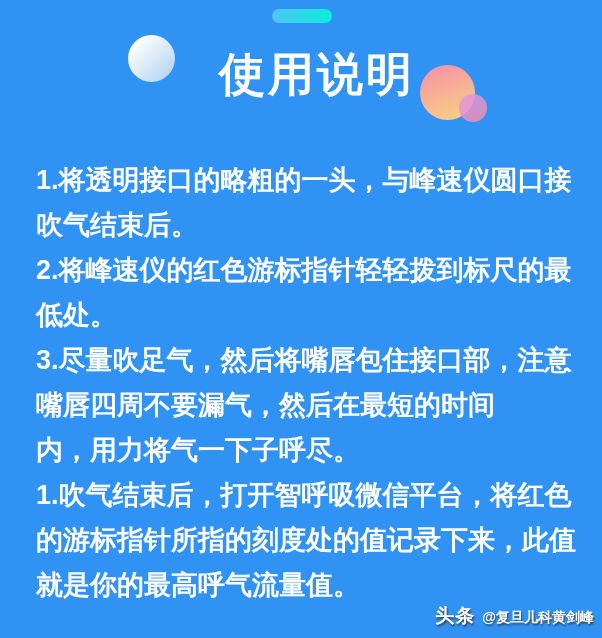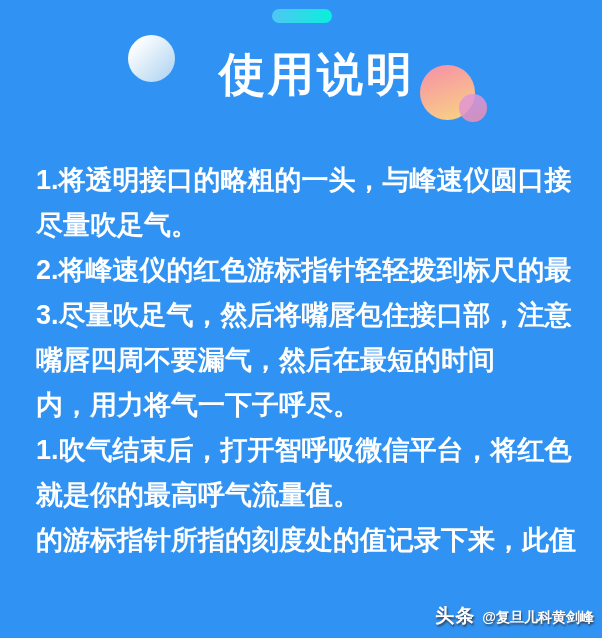--- a/index.html
+++ b/index.html
@@ -90,34 +90,35 @@
   <div class="pill"></div>
   <div class="circle-left"></div>
   <div class="circle-orange"></div>
   <div class="circle-pink"></div>
 
   <div class="title">使用说明</div>
 
   <div class="body-text">
     <div>
       <div class="line">1.将透明接口的略粗的一头，与峰速仪圆口接</div>
-      <div class="line">尽量吹足气。</div>
+      <div class="line">吹气结束后。</div>
     </div>
     <div>
       <div class="line">2.将峰速仪的红色游标指针轻轻拨到标尺的最</div>
+      <div class="line">低处。</div>
     </div>
     <div>
       <div class="line">3.尽量吹足气，然后将嘴唇包住接口部，注意</div>
       <div class="line">嘴唇四周不要漏气，然后在最短的时间</div>
       <div class="line">内，用力将气一下子呼尽。</div>
     </div>
     <div>
       <div class="line">1.吹气结束后，打开智呼吸微信平台，将红色</div>
+      <div class="line">的游标指针所指的刻度处的值记录下来，此值</div>
       <div class="line">就是你的最高呼气流量值。</div>
-      <div class="line">的游标指针所指的刻度处的值记录下来，此值</div>
     </div>
   </div>
 
   <div class="watermark">
     <span class="watermark-platform">头条</span>
     <span class="watermark-handle">@复旦儿科黄剑峰</span>
   </div>
 
 </div>
 

